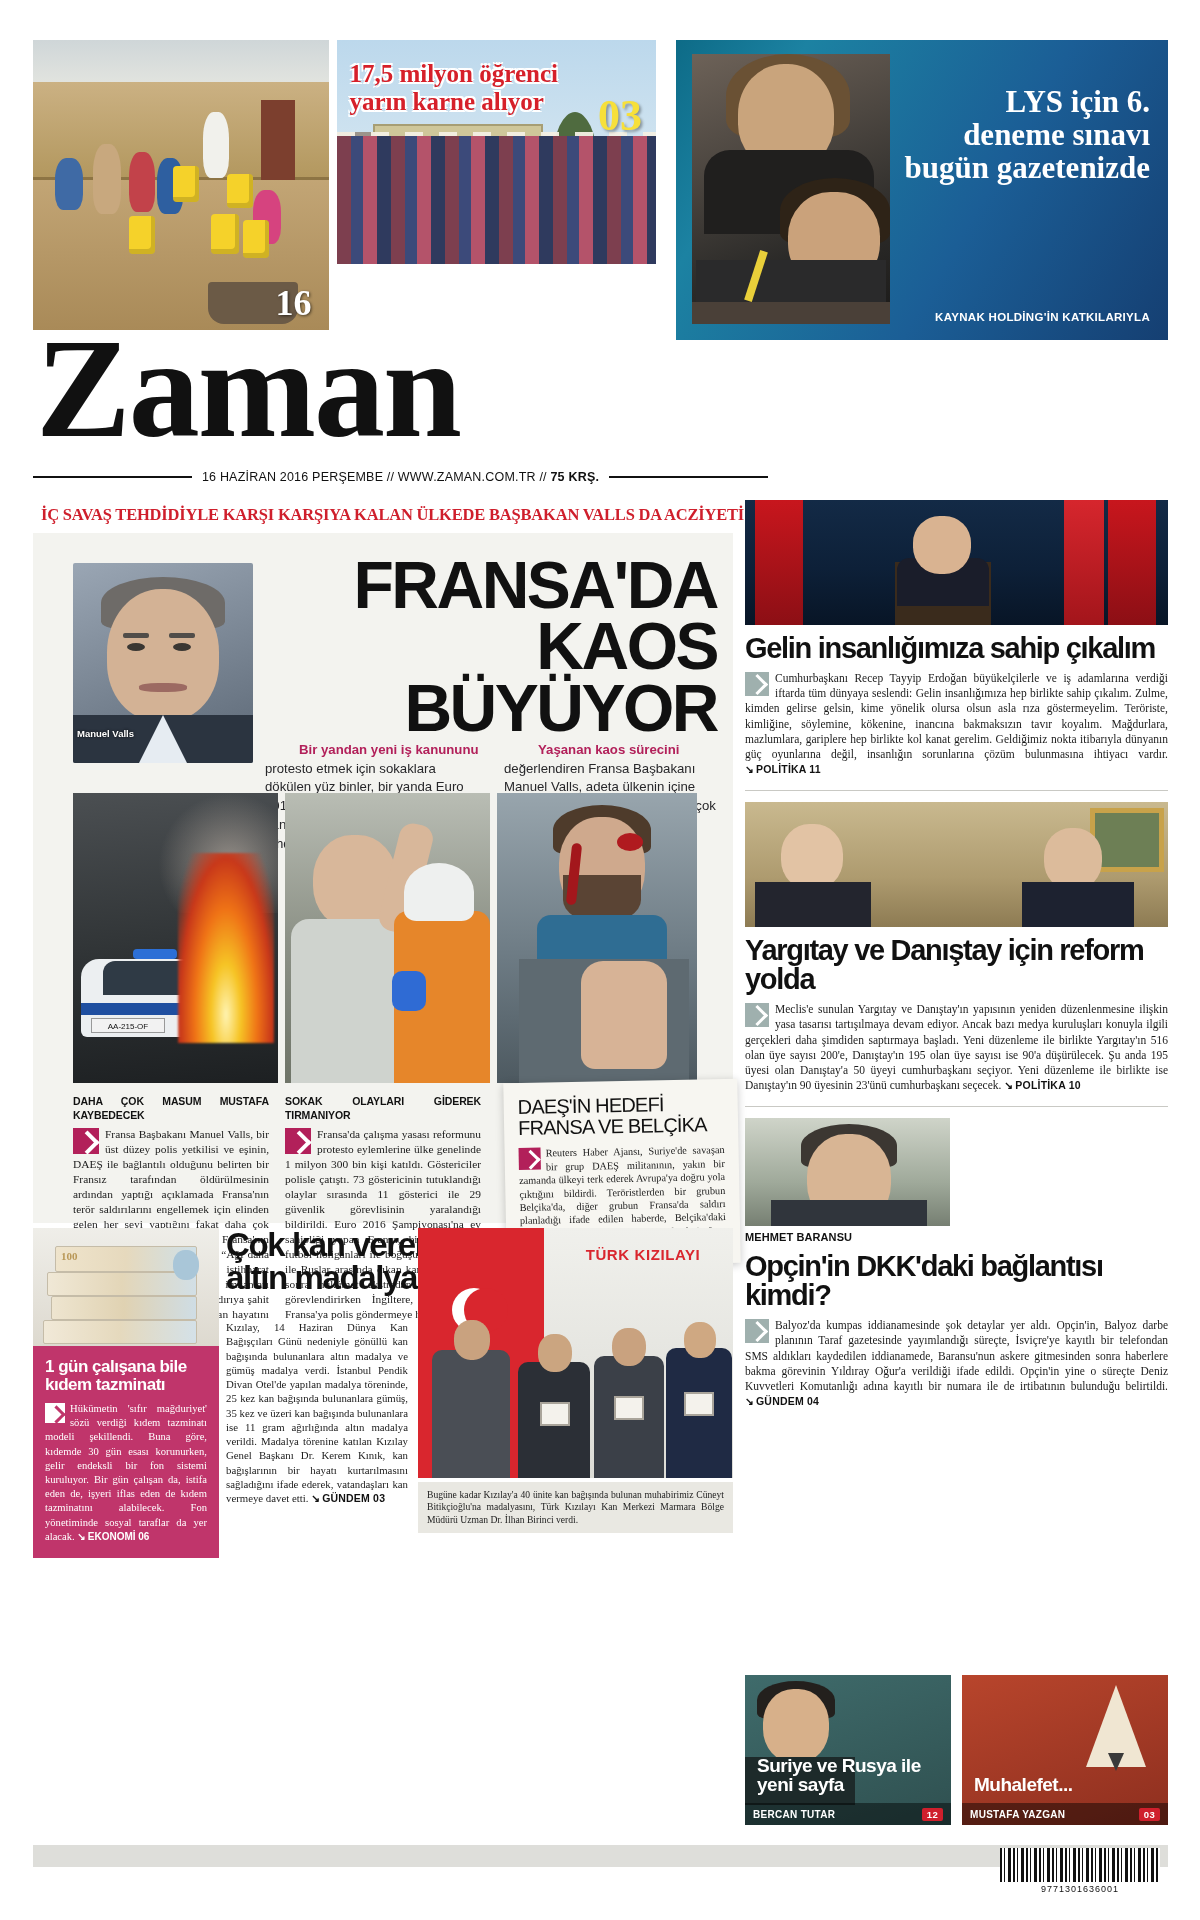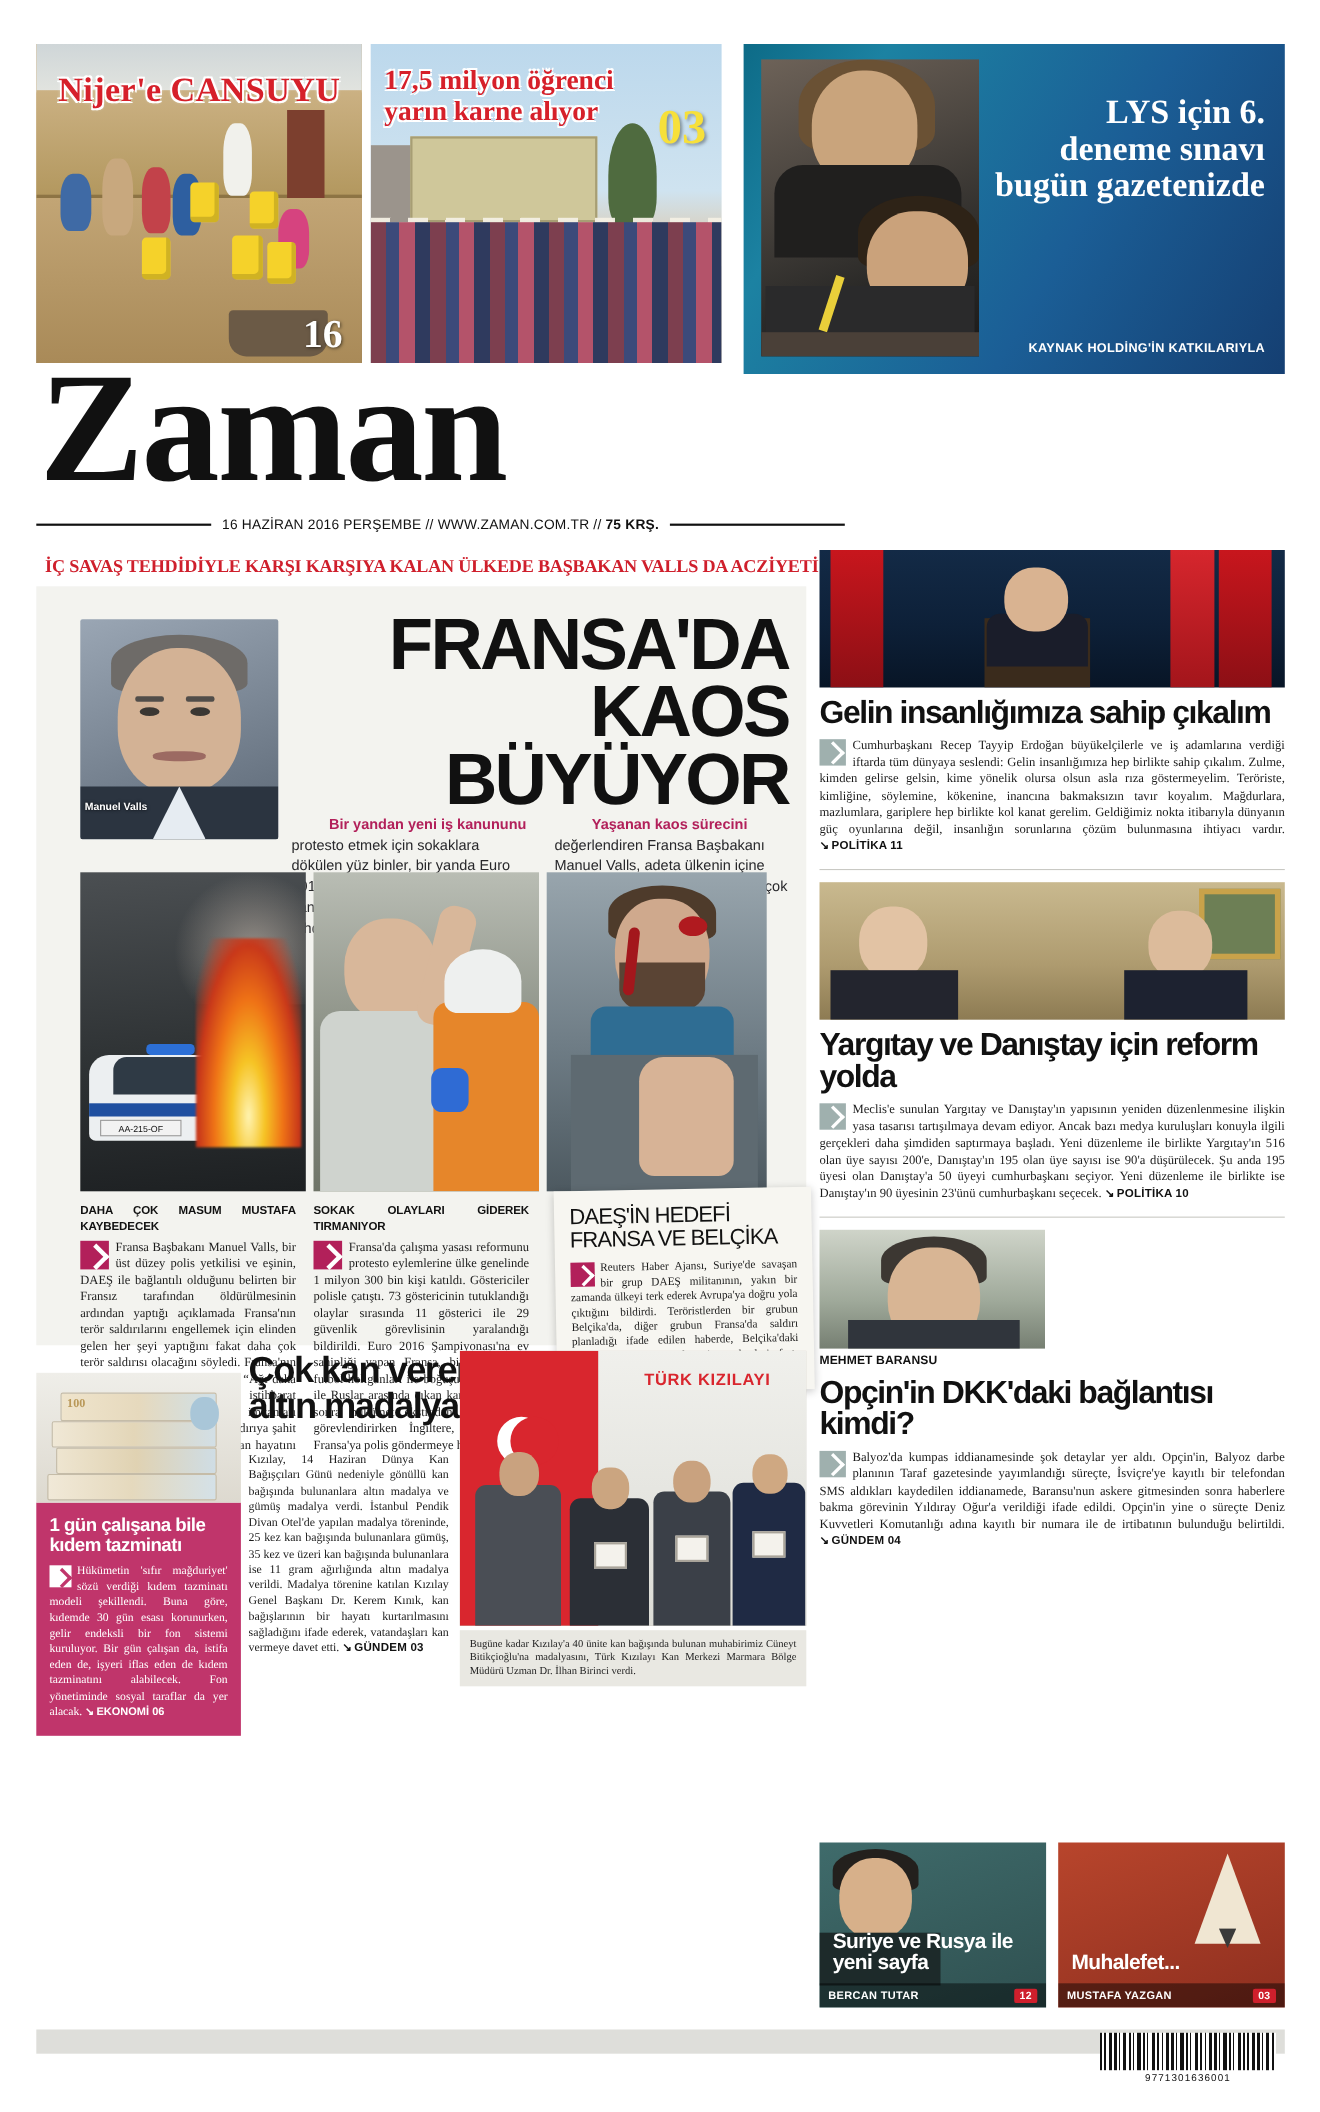--- a/index.html
+++ b/index.html
@@ -25,21 +25,21 @@
   .promo-niger .door { position:absolute; left:228px; top:60px; width:34px; height:80px; background:#7c3f2e; }
   .promo-niger .jerry { position:absolute; background:#f5d22a; border-radius:4px; box-shadow: inset -4px -5px 0 rgba(0,0,0,.15); }
   .promo-niger .person { position:absolute; border-radius:40% 40% 30% 30%; }
   .promo-niger .cart { position:absolute; left:175px; bottom:6px; width:90px; height:42px; background:#6b5a46; border-radius:4px 4px 16px 16px; }
   .niger-title { position:absolute; left:0; right:0; top:24px; text-align:center;
      font-family:"Liberation Serif", serif; font-weight:bold; font-size:31px; letter-spacing:.4px;
      color:#d6202a; text-shadow: -1.6px -1.6px 0 #fff, 1.6px -1.6px 0 #fff, -1.6px 1.6px 0 #fff, 1.6px 1.6px 0 #fff, 0 0 4px #fff; }
   .niger-page { position:absolute; right:18px; bottom:6px; font-family:"Liberation Serif",serif;
      font-weight:bold; font-size:36px; color:#ffffff; text-shadow:1px 1px 3px rgba(0,0,0,.6); }
 
-  .promo-karne { position:relative; width:322px; height:290px; overflow:hidden;
+  .promo-karne { position:relative; width:322px; height:224px; overflow:hidden;
      background: linear-gradient(180deg,#bcd8ec 0%,#cfe3f0 46%,#d8d2c4 58%,#b5b0a6 100%); padding-left: 42px; }
   .promo-karne .bldg { position:absolute; left:36px; top:84px; width:170px; height:78px; background:#cfc79a; border:2px solid #a79e74;}
   .promo-karne .bldg2 { position:absolute; left:0px; top:92px; width:48px; height:70px; background:#9b948c; }
   .promo-karne .tree { position:absolute; left:216px; top:72px; width:44px; height:96px; background:#4f6b3f; border-radius:50% 50% 30% 30%; }
   .promo-karne .crowd { position:absolute; left:0; bottom:0; width:100%; height:128px;
      background: repeating-linear-gradient(90deg,#7d3f4f 0 14px,#3c4a7a 14px 26px,#b4536a 26px 40px,#2f3a5e 40px 54px); }
   .promo-karne .papers { position:absolute; left:0; bottom:88px; width:100%; height:44px;
      background: repeating-linear-gradient(93deg, #f4f0e4 0 18px, transparent 18px 34px); opacity:.95; }
   .karne-title { position:absolute; left:12px; top:20px; width:250px;
      font-family:"Liberation Serif", serif; font-weight:bold; font-size:25px; line-height:1.12; color:#d6202a;
@@ -209,21 +209,21 @@
      border-left:30px solid transparent; border-right:30px solid transparent; border-bottom:82px solid #f0e6d2; }
   .col-b .pent { position:absolute; right:44px; top:78px; width:16px; height:18px; background:#3a3a3a; clip-path: polygon(50% 100%,0 0,100% 0);}
   .col-title { position:absolute; left:12px; bottom:30px; right:12px;
      font-family:"Liberation Sans",sans-serif; font-weight:bold; font-size:19px; line-height:1.04; color:#fff; letter-spacing:-.5px; }
   .col-name { position:absolute; left:0; bottom:0; width:100%; height:22px; background:rgba(0,0,0,.45);
      display:flex; align-items:center; justify-content:space-between; padding:0 8px;
      font-family:"Liberation Sans",sans-serif; font-weight:bold; font-size:10px; color:#fff; letter-spacing:.3px; }
   .col-badge { background:#cf1f2c; color:#fff; font-size:9.5px; font-weight:bold; padding:1px 5px; border-radius:2px; }
 
   
-  .kidem { position:absolute; left:33px; top:1228px; width:186px; height:330px;margin-top:20px; }
+  .kidem { position:absolute; left:33px; top:1228px; width:186px; height:330px; }
   .money { width:100%; height:118px; position:relative; overflow:hidden;
      background: linear-gradient(180deg,#efeee9 0%,#ddd9cf 100%); }
   .money .stack { position:absolute; background:#f2ece0; border:1px solid #c5bca8; border-radius:2px; }
   .money .s1 { left:22px; top:18px; width:142px; height:26px; background:linear-gradient(90deg,#efe4cc,#e6d9bd 50%,#cfe0e8); }
   .money .s2 { left:14px; top:44px; width:150px; height:24px; background:linear-gradient(90deg,#f0e8d6,#e3d6b8 50%,#d2dfe6); }
   .money .s3 { left:18px; top:68px; width:146px; height:24px; background:linear-gradient(90deg,#eee5d0,#e0d2b2 50%,#cfdde5); }
   .money .s4 { left:10px; top:92px; width:154px; height:24px; background:linear-gradient(90deg,#f1e9d8,#e5d9bd 50%,#d4e1e8); }
   .money .face { position:absolute; right:20px; top:22px; width:26px; height:30px; border-radius:46%; background:#a9c6d8; }
   .money .num { position:absolute; left:28px; top:22px; font-size:11px; font-weight:bold; color:#b99858; font-family:"Liberation Serif",serif;}
   .kidem-body { background:#c0356b; color:#fff; padding:12px 12px 14px; height:212px; }
@@ -286,21 +286,20 @@
       <div class="person" style="left:96px;top:112px;width:26px;height:60px;background:#c2424a;"></div>
       <div class="person" style="left:124px;top:118px;width:26px;height:56px;background:#2e5fa0;"></div>
       <div class="person" style="left:170px;top:72px;width:26px;height:66px;background:#f1f1ec;"></div>
       <div class="person" style="left:220px;top:150px;width:28px;height:54px;background:#d6437f;"></div>
       <div class="jerry" style="left:140px;top:126px;width:26px;height:36px;"></div>
       <div class="jerry" style="left:194px;top:134px;width:26px;height:34px;"></div>
       <div class="jerry" style="left:178px;top:174px;width:28px;height:40px;"></div>
       <div class="jerry" style="left:210px;top:180px;width:26px;height:38px;"></div>
       <div class="jerry" style="left:96px;top:176px;width:26px;height:38px;"></div>
       <div class="cart"></div>
-      <div class="niger-title">Nijer'e CANSUYU</div>
       <div class="niger-page">16</div>
     </div>
 
     <div class="promo-karne">
       <div class="bldg2"></div>
       <div class="bldg"></div>
       <div class="tree"></div>
       <div class="papers"></div>
       <div class="crowd"></div>
       <div class="karne-title">17,5 milyon öğrenci yarın karne alıyor</div>

